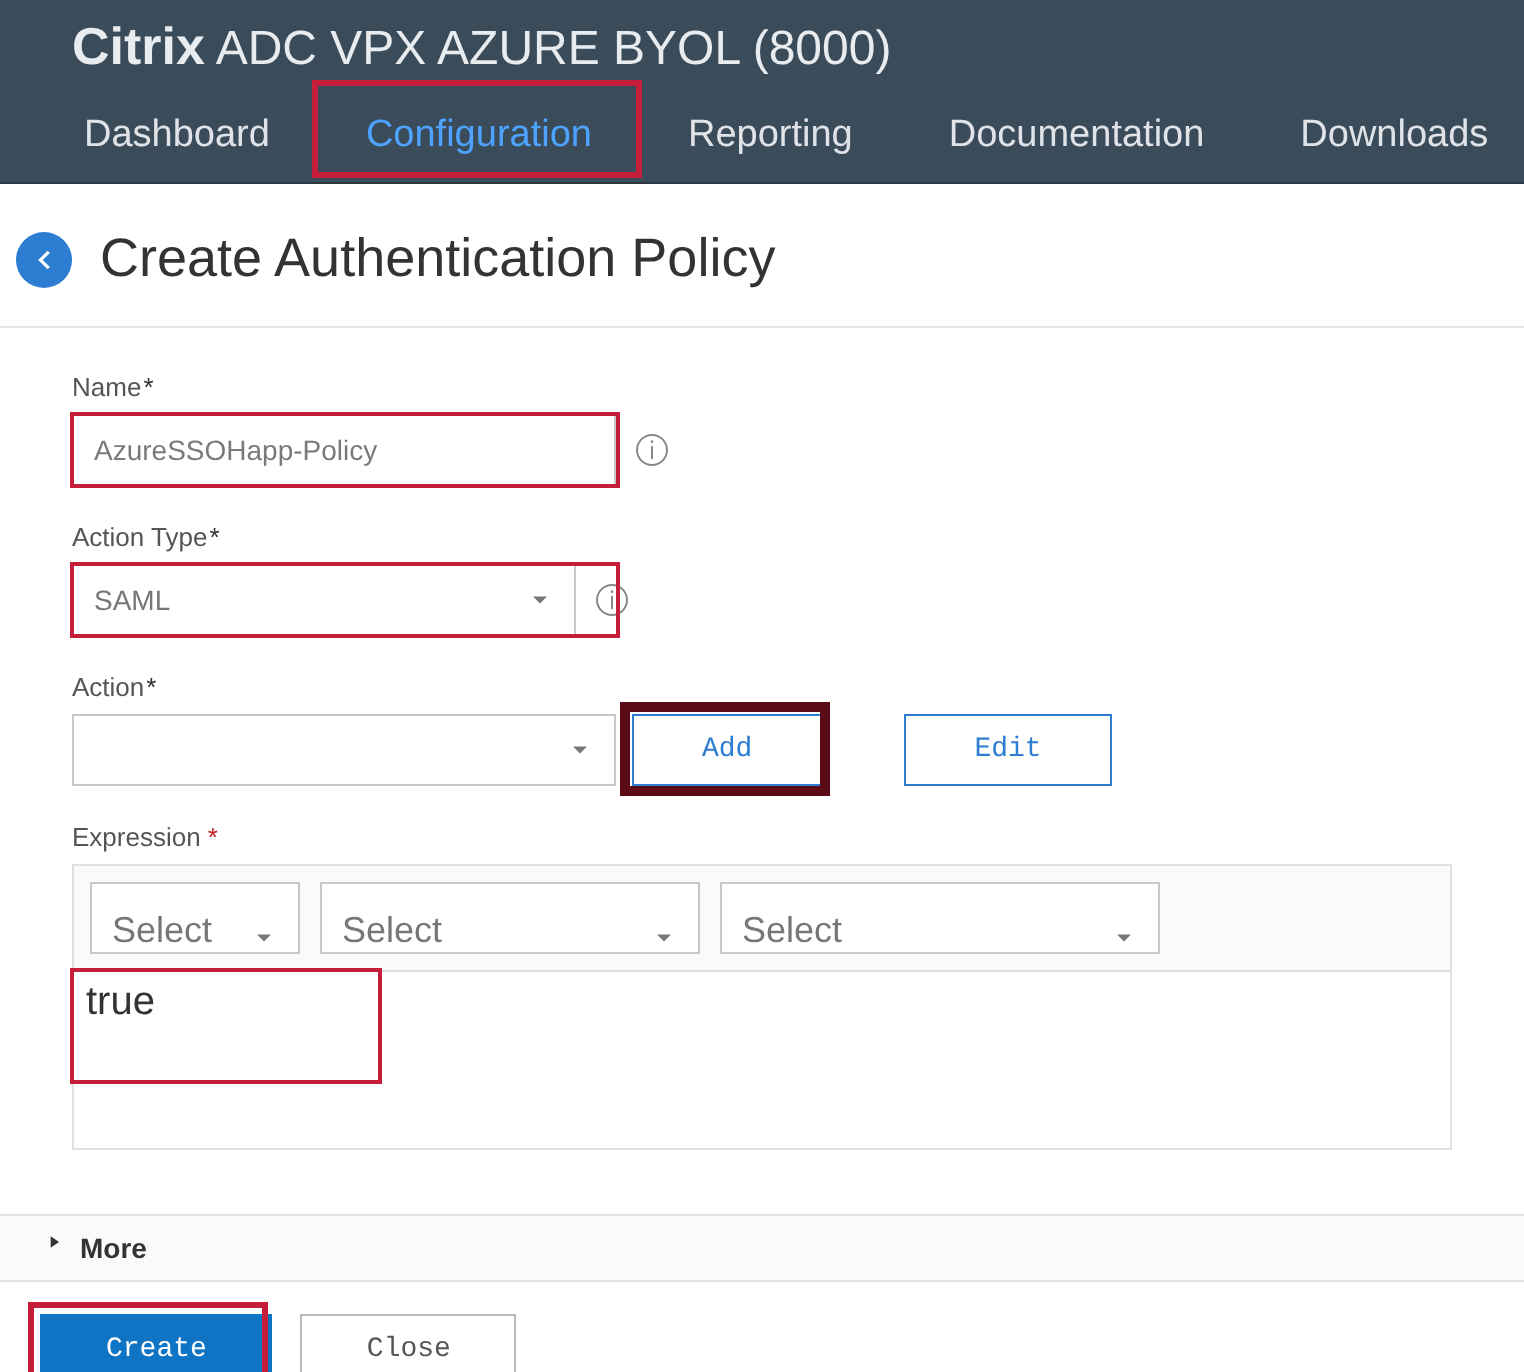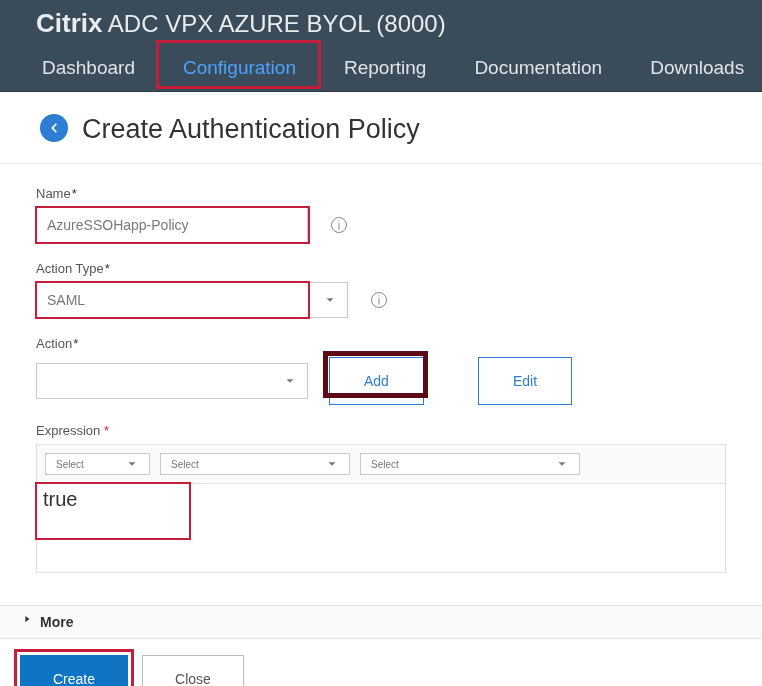--- a/index.html
+++ b/index.html
@@ -39,24 +39,23 @@
   }
   .tab-hl {
     position: absolute;
     border: 3px solid #c41e3a;
     top: -3px; left: -3px;
     width: 165px; height: 49px;
     pointer-events: none;
   }
   .page-header {
     display: flex;
-    align-items: flex-start;
+    align-items: center;
     gap: 14px;
-    padding: 22px 20px 18px 20px;
-    margin-left: 20px;
+    padding: 22px 20px 18px 8px;
   }
   .back-circle {
     width: 28px; height: 28px;
     border-radius: 50%;
     background: #2d7dd2;
     display: flex; align-items: center; justify-content: center;
     cursor: pointer;
   }
   .back-circle svg { width: 14px; height: 14px; fill: #fff; }
   .page-title {
@@ -65,68 +64,69 @@
     color: #333;
   }
   .form-area {
     border-top: 1px solid #e6e6e6;
     padding: 22px 36px 0 36px;
   }
   .field { margin-bottom: 18px; }
   .label { font-size: 13px; color: #555; display: block; margin-bottom: 6px; }
   .req::after { content: '*'; color: #333; margin-left: 1px; }
   .req-red::after { content: ' *'; color: #c4252a; }
-  .row { display: flex; align-items: center; gap: 21px; }
+  .row { display: flex; align-items: center; gap: 8px; }
   .textbox, .select {
     height: 36px;
     border: 1px solid #c9c9c9;
     background: #fff;
     padding: 0 10px;
     font-size: 14px;
     color: #777;
     display: flex;
     align-items: center;
     position: relative;
   }
   .textbox.name-box { width: 272px; color: #7a7a7a; }
   .hl-red { position: absolute; border: 2px solid #c41e3a; pointer-events: none; }
   .name-hl { top: -2px; left: -2px; width: 275px; height: 38px; }
-  .select { width: 312px; cursor: pointer; justify-content: space-between; }
+  .select { width: 252px; cursor: pointer; justify-content: space-between; }
   .chev { width: 14px; height: 14px; fill: #777; }
   .info-icon {
     width: 20px; height: 20px; stroke: #888; fill: none; stroke-width: 1.2;
     flex-shrink: 0;
   }
   .btn {
-    height: 48px;
+    height: 36px;
     padding: 0 28px;
     border: 1px solid #2d7dd2;
     background: #fff;
     color: #2d7dd2;
     font-size: 14px;
     cursor: pointer;
     display: inline-flex;
     align-items: center;
     justify-content: center;
+    font-family: Liberation Mono, monospace;
   }
   .btn.primary { background: #1074c4; border-color: #1074c4; color: #fff; }
   .btn.gray { border-color: #bbb; color: #555; }
   .action-row .select { width: 272px; }
   .add-hl { top: -6px; left: -6px; width: 105px; height: 47px; border: 5px solid #5b0a16; }
   .expr-selects { display: flex; gap: 10px; border: 1px solid #e0e0e0; border-bottom: none; padding: 8px; background: #fafafa; }
   .expr-sel {
     flex: 0 0 auto;
-    height: 22px;
+    height: 36px;
     border: 1px solid #c9c9c9;
     background: #fff;
     padding: 0 10px;
-    font-size: 10px;
+    font-size: 18px;
     color: #777;
     display: flex;
-    align-items: center;
+    align-items: flex-end;
     justify-content: space-between;
     cursor: pointer;
   }
   .expr-sel.w1 { width: 105px; }
   .expr-sel.w2 { width: 190px; }
   .expr-sel.w3 { width: 220px; }
   .expr-text {
     width: 100%;
     height: 90px;
     border: 1px solid #e0e0e0;

